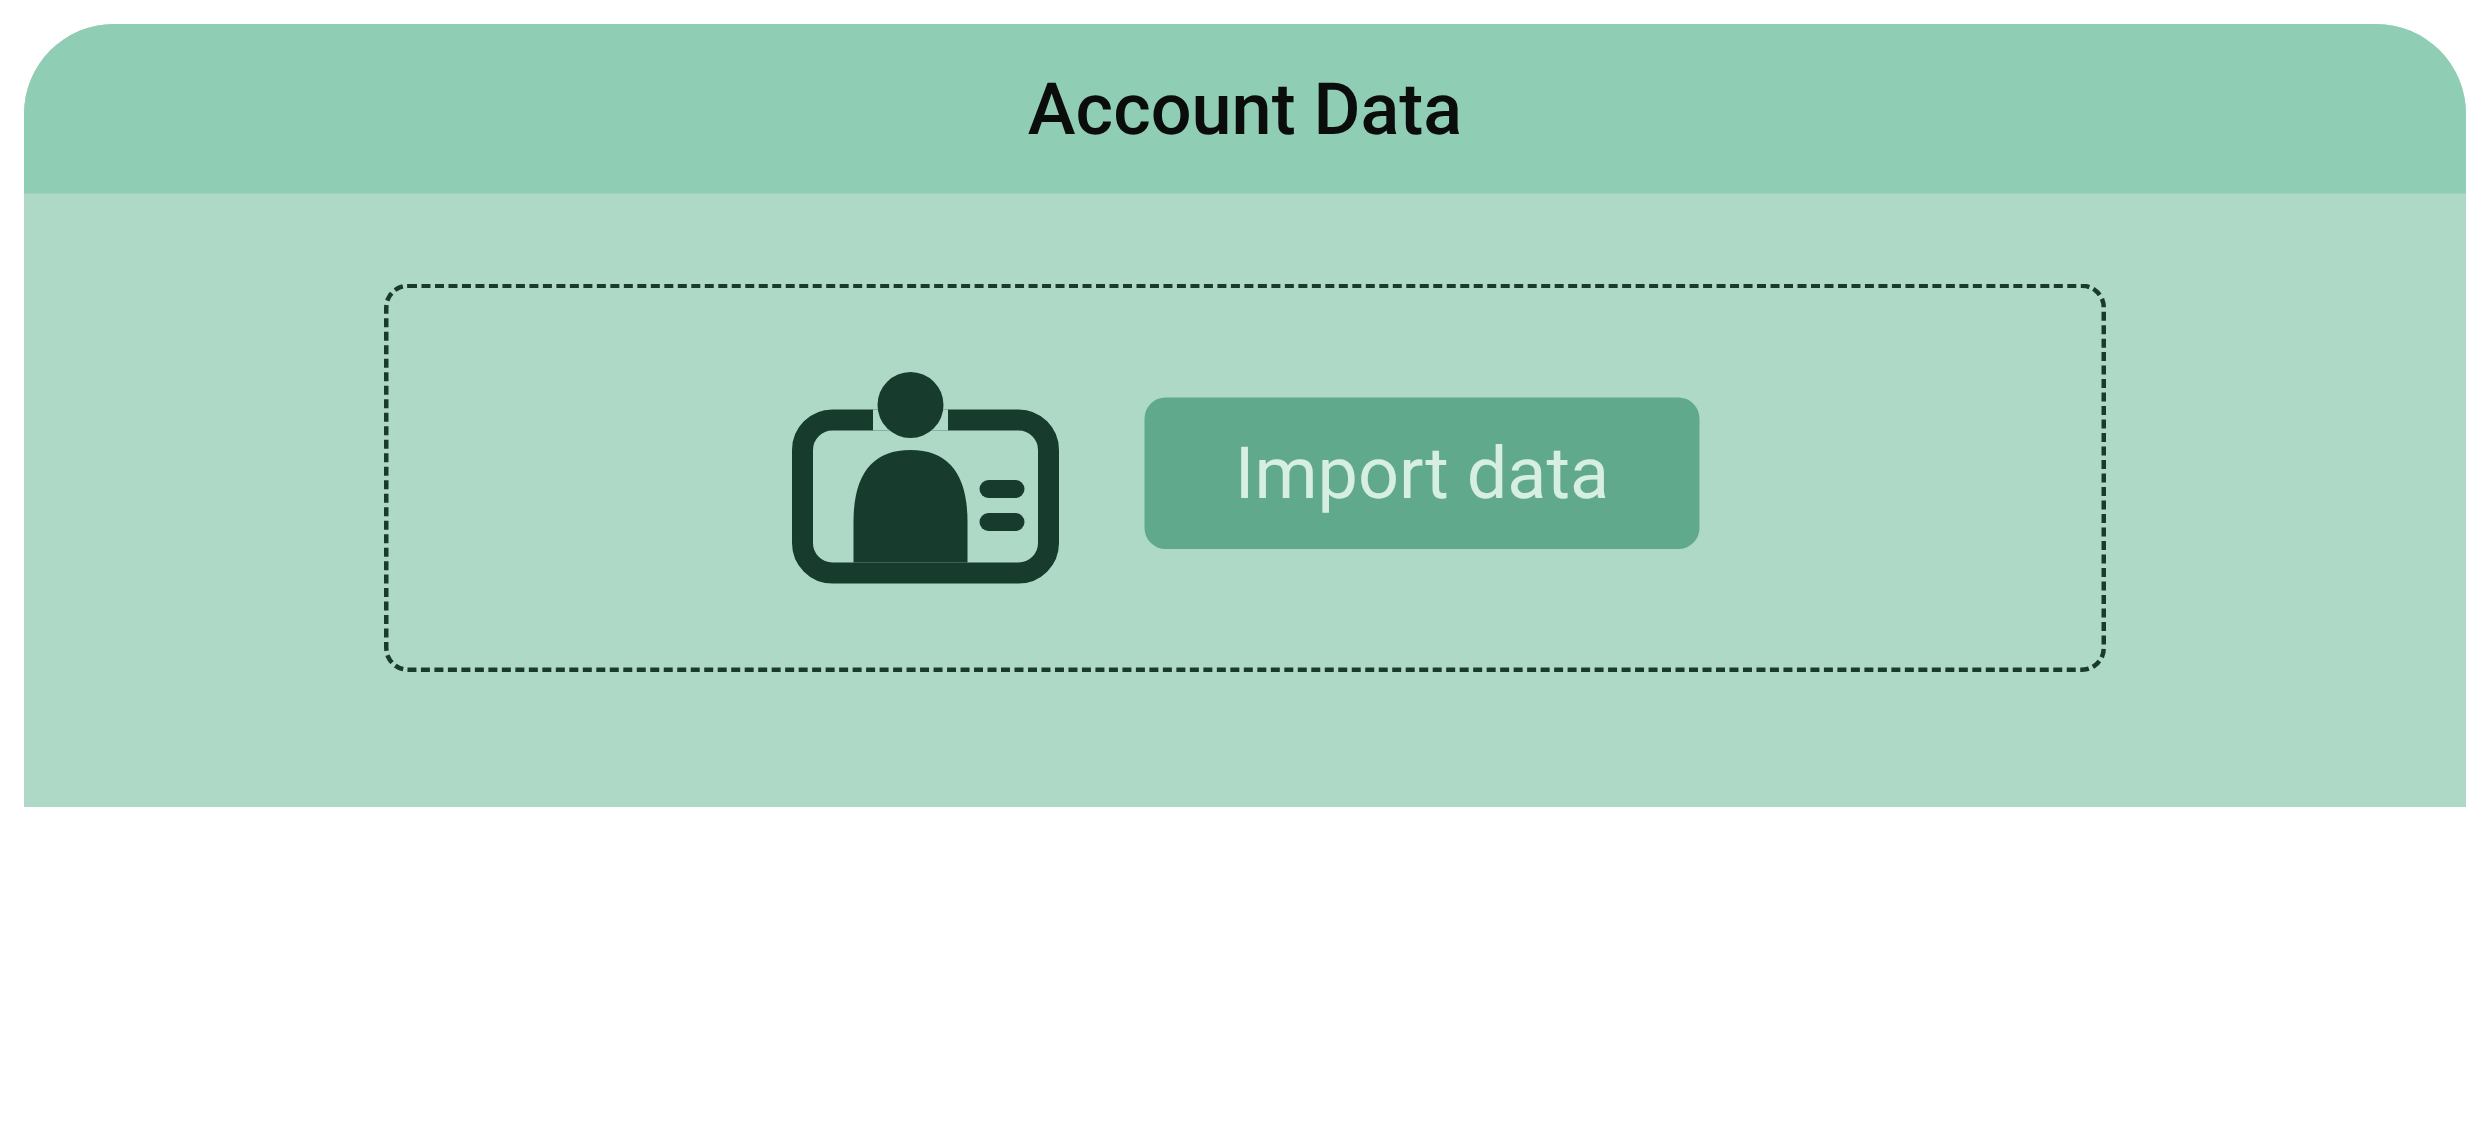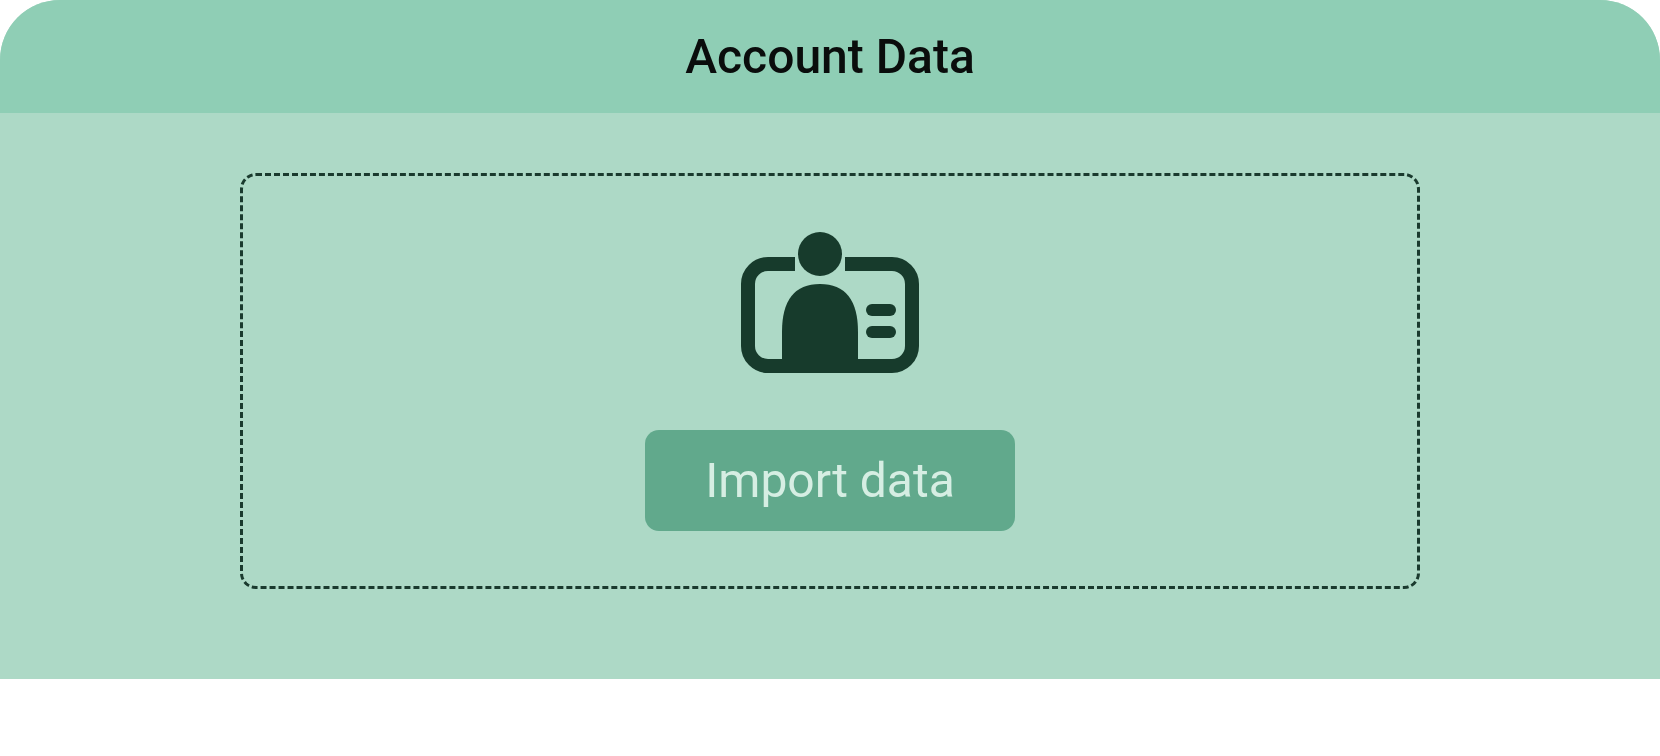--- a/index.html
+++ b/index.html
@@ -9,21 +9,21 @@
     }
     
     body {
       width: 1660px;
       height: 756px;
       font-family: -apple-system, BlinkMacSystemFont, 'Segoe UI', Roboto, Helvetica, Arial, sans-serif;
       background: #ffffff;
     }
     
     .panel {
-      margin: 0;
+      margin: 16px;
       border-radius: 60px 60px 0 0;
       overflow: hidden;
       background: #add9c6;
     }
     
     .panel-header {
       background: #8fceb5;
       text-align: center;
       padding: 28px 0;
     }
@@ -35,21 +35,21 @@
     }
     
     .panel-body {
       padding: 60px 240px 90px 240px;
     }
     
     .dropzone {
       border: 3px dashed #1a3a2e;
       border-radius: 16px;
       display: flex;
-      flex-direction: column;
+      flex-direction: row;
       align-items: center;
       justify-content: center;
       padding: 48px 0 55px 0;
       gap: 56px;
     }
     
     .id-card-icon {
       width: 180px;
       height: 150px;
       display: block;

